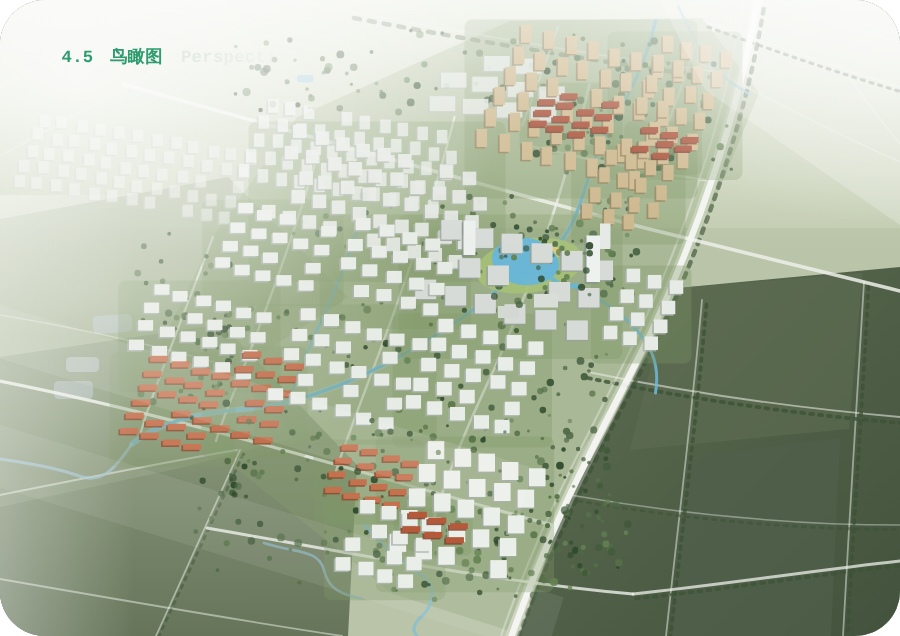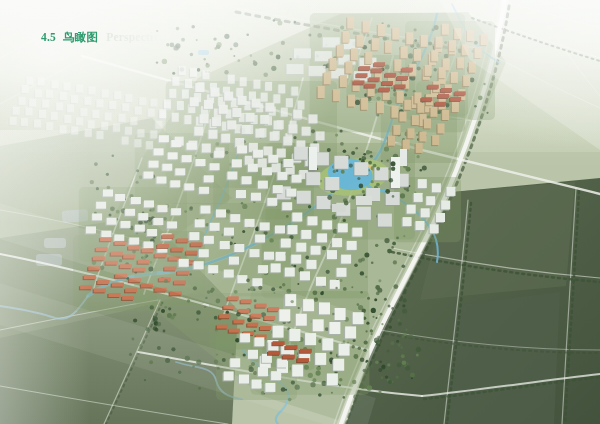--- a/index.html
+++ b/index.html
@@ -1,17 +1,17 @@
 <!DOCTYPE html>
 <html><head>
 <meta charset="utf-8">
 <style>
   html,body{margin:0;padding:0;background:#ffffff;}
   .stage{position:relative;width:600px;height:424px;overflow:hidden;
-         background:#0f172a;font-family:Liberation Serif, serif;}
+         background:#0f172a;font-family:Liberation Mono, monospace;border-radius:30px;}
   .stage svg{position:absolute;left:0;top:0;width:600px;height:424px;display:block;}
   .title{position:absolute;left:41px;top:30px;font-size:11.5px;font-weight:bold;
          letter-spacing:.2px;white-space:nowrap;}
   .title .sec,.title .zh{color:#2e9c6e;}
   .title .zh{margin-left:4px;}
   .title .en{margin-left:5px;color:#e2e9e2;opacity:.8;
     -webkit-mask-image:linear-gradient(90deg,#000 15%,transparent 92%);
     mask-image:linear-gradient(90deg,#000 15%,transparent 92%);}
 </style>
 </head>

